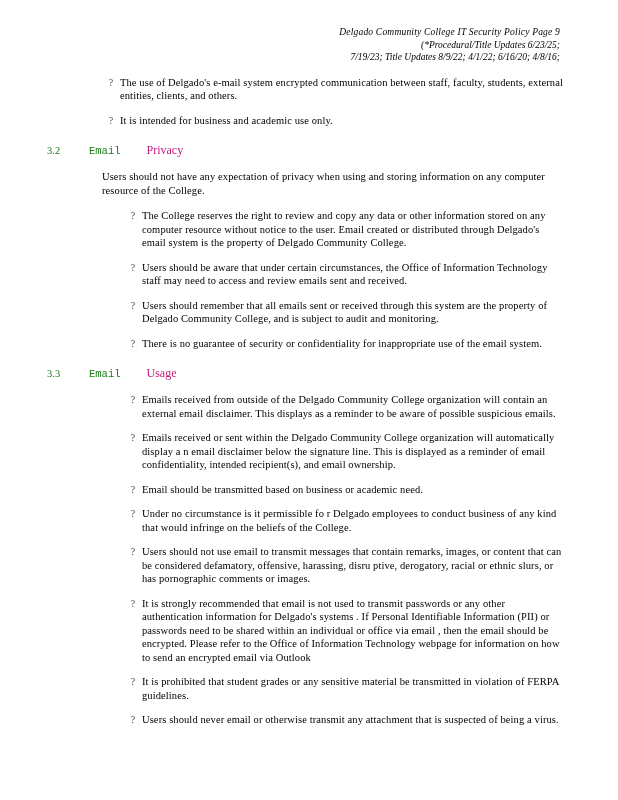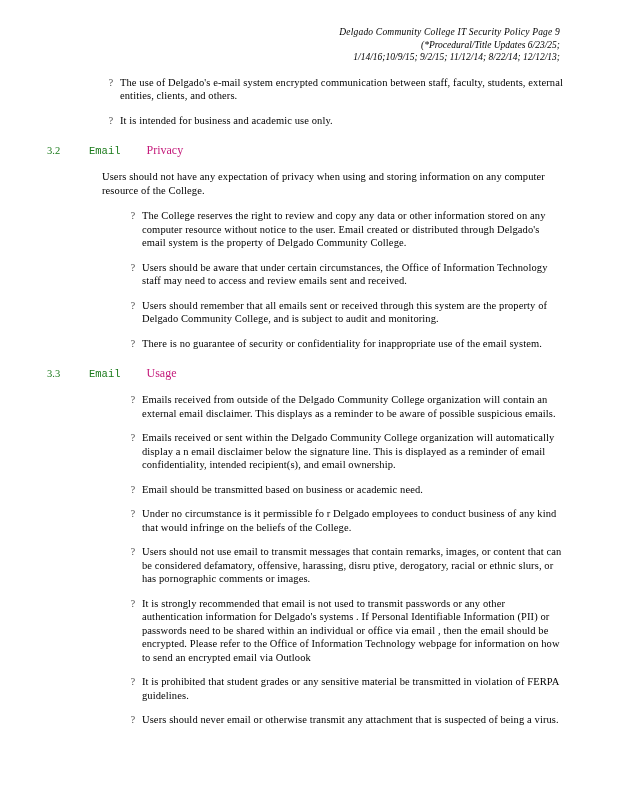--- a/index.html
+++ b/index.html
@@ -97,21 +97,21 @@
   }
 </style>
 </head>
 <body>
 
 <div class="page">
 
   <div class="header">
     <div class="line1">Delgado Community  College  IT Security Policy     Page 9</div>
     <div>(*Procedural/Title Updates  6/23/25;</div>
-    <div>1/14/16;10/9/15; 9/2/15; 11/12/14; 8/22/14; 12/12/13;</div>
+    <div>7/19/23; Title  Updates 8/9/22; 4/1/22; 6/16/20;  4/8/16;</div>
   </div>
 
   <div class="body-area">
 
     <div class="bullet-row indent-1">
       <span class="bullet-mark">?</span>
       <span class="bullet-text">The use of Delgado's e-mail system  encrypted communication between staff, faculty, students, external entities, clients, and others.</span>
     </div>
     <div class="bullet-row indent-1">
       <span class="bullet-mark">?</span>

